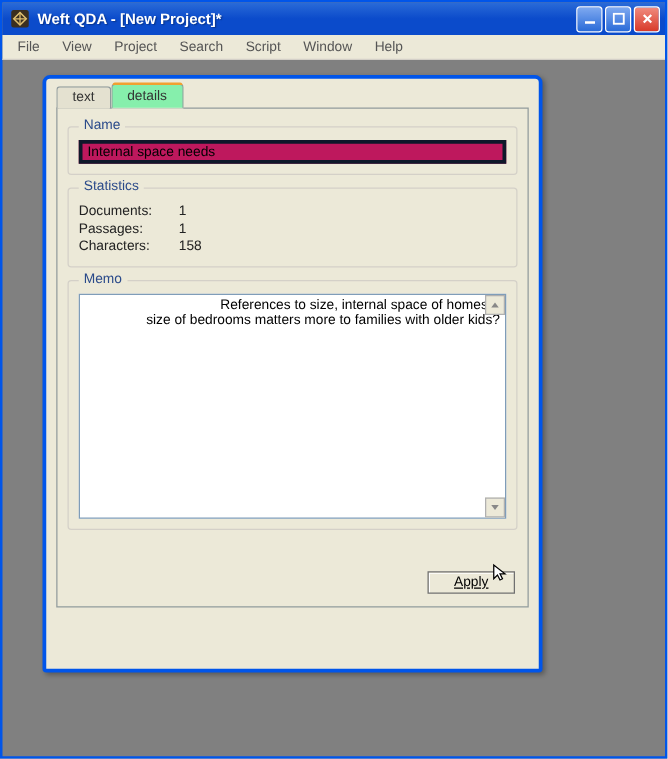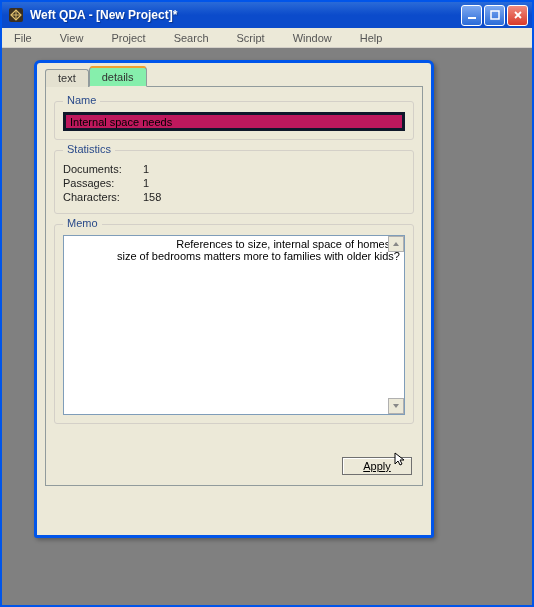--- a/index.html
+++ b/index.html
@@ -55,21 +55,21 @@
     background: linear-gradient(to bottom, #f08b7e, #d83a2a);
   }
   .win-btn svg { display:block; }
 
   .menubar {
     height: 20px;
     background: #ece9d8;
     display: flex;
     align-items: center;
     padding: 0 4px;
-    gap: 12px;
+    gap: 2px;
     border-bottom: 1px solid #d4d0c8;
   }
   .menubar .menu-item {
     padding: 2px 8px;
     color: #555;
     cursor: pointer;
   }
   .mdi-area {
     position: absolute;
     top: 48px;

